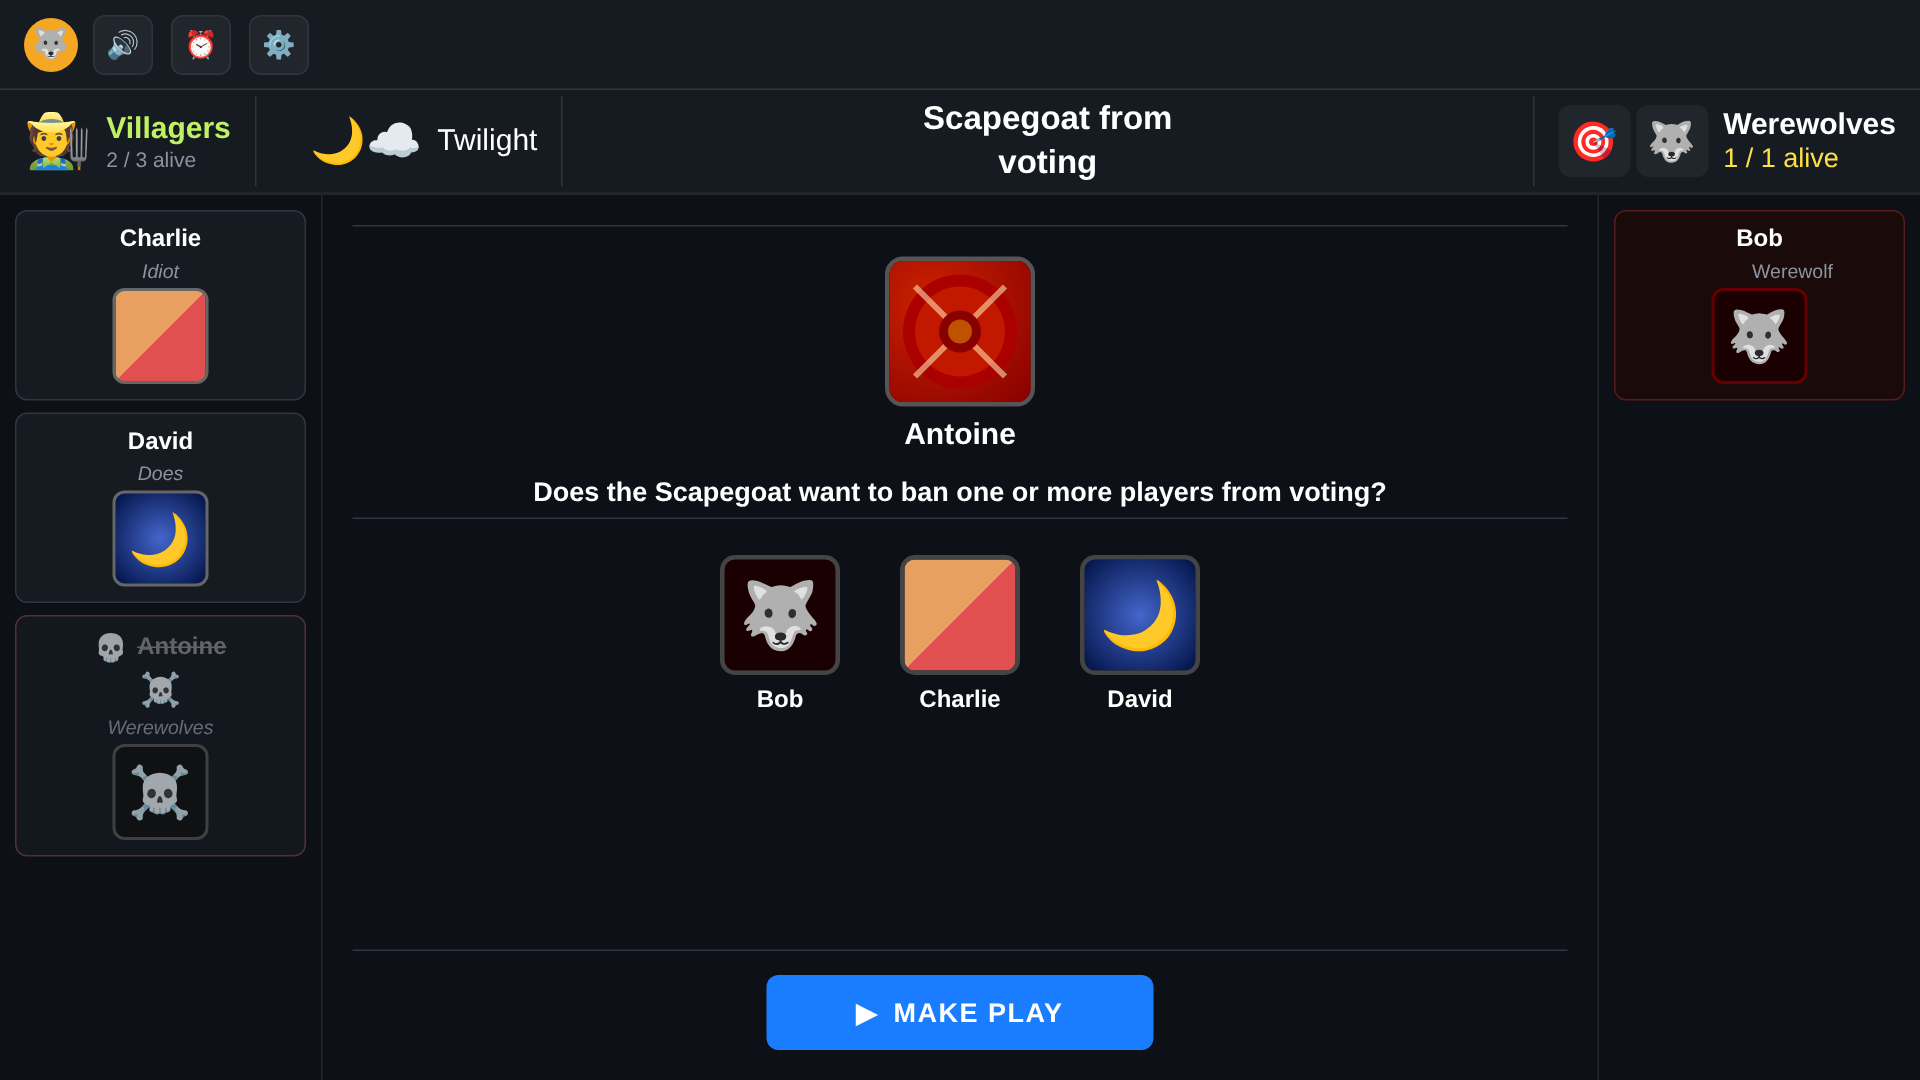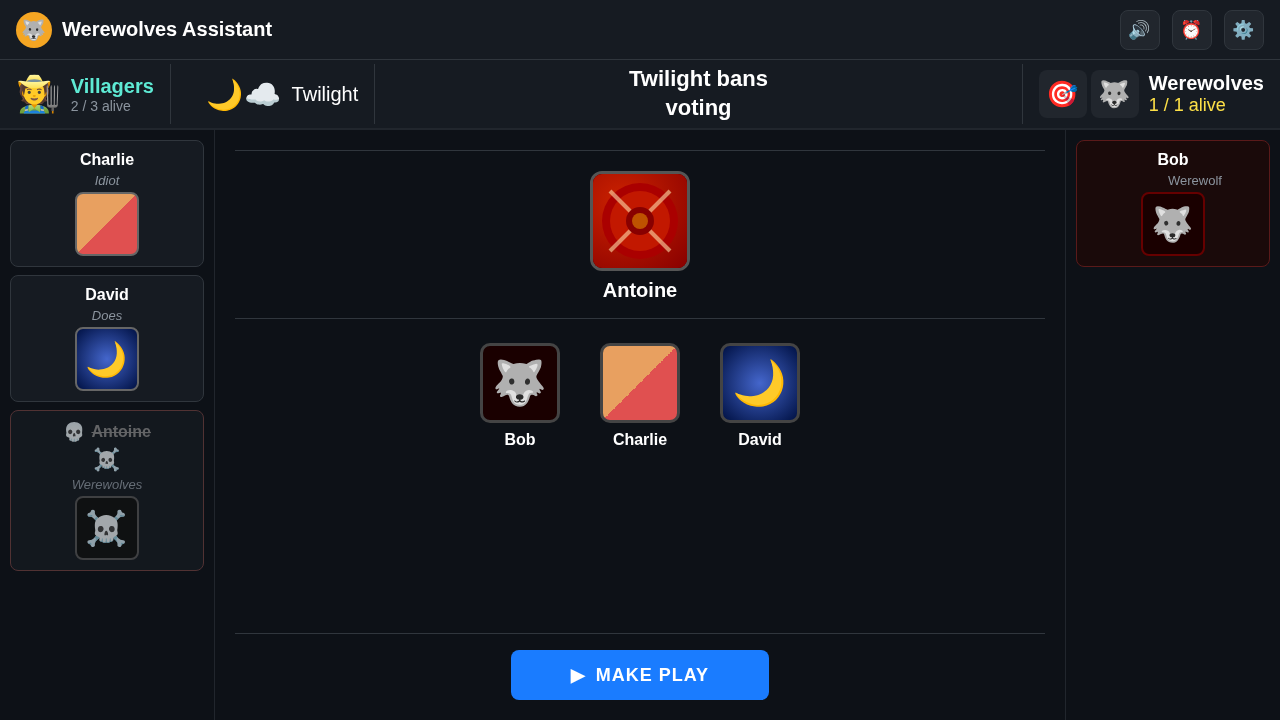--- a/index.html
+++ b/index.html
@@ -78,21 +78,21 @@
       align-items: center;
       gap: 10px;
     }
     .villagers-avatar {
       font-size: 36px;
       line-height: 1;
     }
     .villagers-info h2 {
       font-size: 20px;
       font-weight: 700;
-      color: #5eead4;
+      color: #bef264;
     }
     .villagers-info p {
       font-size: 14px;
       color: #8b949e;
     }
     .phase-section {
       display: flex;
       align-items: center;
       gap: 10px;
       margin-left: 20px;
@@ -365,21 +365,20 @@
       background: radial-gradient(circle, #4466cc, #001144);
     }
   </style>
 </head>
 <body>
 
 <div id="header">
   <div class="app-logo">
     <span>🐺</span>
   </div>
-  <span class="app-title">Werewolves Assistant</span>
   <div class="header-actions">
     <div class="header-btn">🔊</div>
     <div class="header-btn">⏰</div>
     <div class="header-btn">⚙️</div>
   </div>
 </div>
 
 <div id="topbar">
   <div class="villagers-section">
     <div class="villagers-avatar">🧑‍🌾</div>
@@ -389,21 +388,21 @@
     </div>
   </div>
   <div class="topbar-divider"></div>
   <div class="phase-section">
     <div class="phase-icon">🌙☁️</div>
     <span class="phase-name">Twilight</span>
   </div>
   <div class="topbar-divider"></div>
   <div class="event-section">
     <div class="event-title">
-      <span>Twilight bans</span><br>
+      <span>Scapegoat from</span><br>
       <span>voting</span>
     </div>
   </div>
   <div class="topbar-divider"></div>
   <div class="werewolves-section">
     <div class="werewolves-icons">
       <div class="ww-icon-box">🎯</div>
       <div class="ww-icon-box">🐺</div>
     </div>
     <div class="werewolves-info">
@@ -455,20 +454,21 @@
           <circle cx="40" cy="40" r="30" fill="#cc2200" opacity="0.7"></circle>
           <line x1="10" y1="10" x2="70" y2="70" stroke="#ffddaa" stroke-width="4" opacity="0.6"></line>
           <line x1="70" y1="10" x2="10" y2="70" stroke="#ffddaa" stroke-width="4" opacity="0.6"></line>
           <circle cx="40" cy="40" r="14" fill="#880000"></circle>
           <circle cx="40" cy="40" r="8" fill="#cc6600" opacity="0.8"></circle>
         </svg>
       </div>
     </div>
     <div class="antoine-label">Antoine</div>
 
+    <div class="question-text">Does the Scapegoat want to ban one or more players from voting?</div>
     <div class="question-divider"></div>
 
     <div class="player-choices">
 
       <div class="choice-item">
         <div class="choice-avatar choice-ww" style="background:#1a0000; display:flex; align-items:center; justify-content:center; font-size:44px;">
           🐺
         </div>
         <span class="choice-label">Bob</span>
       </div>

